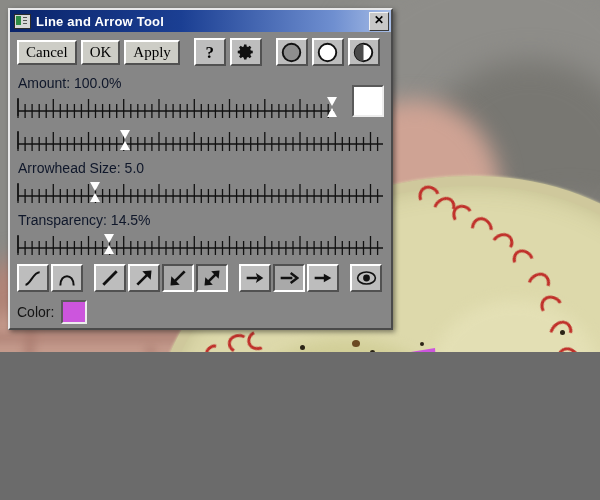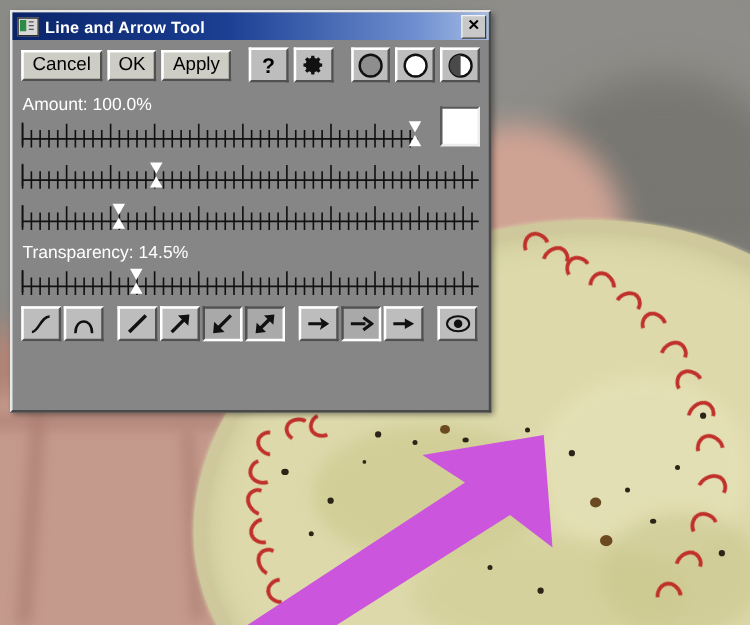--- a/index.html
+++ b/index.html
@@ -3,21 +3,21 @@
 <meta charset="utf-8">
 <style>
   html, body {
     margin: 0;
     padding: 0;
     background: #6b6b6b;
   }
   #screen {
     position: relative;
     width: 600px;
-    height: 500px;
+    height: 352px;
     overflow: hidden;
     font-family: "Liberation Sans", sans-serif;
   }
 
   
   #photo {
     position: absolute;
     inset: 0;
     background: #8a8a86;
   }
@@ -202,21 +202,21 @@
     padding: 6px 7px 0 7px;
   }
 
   
   .btn {
     background: #cdcdc6;
     border: 2px solid;
     border-color: #ffffff #515151 #515151 #ffffff;
     color: #000;
     font-size: 15px;
-    font-family: Liberation Sans, sans-serif;
+    font-family: Liberation Serif, serif;
     padding: 1px 7px 2px 7px;
     cursor: pointer;
     line-height: 18px;
     box-sizing: border-box;
   }
   .btn.icon-btn {
     padding: 0;
     width: 32px; height: 28px;
     display: inline-flex;
     align-items: center;
@@ -233,21 +233,21 @@
     align-items: center;
     gap: 4px;
     margin-bottom: 9px;
   }
   .toolbar-row .gap { width: 6px; }
 
   
   .slider-block { margin-bottom: 7px; }
   .slider-label {
     font-size: 14px;
-    color: #ffffff;
+    color: #0f172a;
     margin: 0 0 3px 1px;
     white-space: nowrap;
   }
   .slider-row { display: flex; align-items: flex-start; }
   .track-wrap {
     position: relative;
     height: 26px;
     flex: 1 1 auto;
   }
   .track-wrap svg { display: block; }
@@ -550,20 +550,21 @@
                   <line x1="353.5" y1="5" x2="353.5" y2="24"></line>
                   <line x1="360.6" y1="10" x2="360.6" y2="24"></line>
                 </g>
             </svg>
             <span class="thumb" style="left:108px"></span>
           </div>
         </div>
       </div>
 
       <div class="slider-block">
+        <div class="slider-label">Arrowhead Size: 5.0</div>
         <div class="slider-row">
           <div class="track-wrap">
             <svg width="367" height="26" viewBox="0 0 367 26" preserveAspectRatio="none">
               <g stroke="#111" stroke-width="1.4">
                 <line x1="1" y1="4" x2="1" y2="22"></line>
                 <line x1="1" y1="17" x2="366" y2="17"></line>
               </g>
               <g stroke="#111" stroke-width="1.3" id="ticks-c">
                   <line x1="1.0" y1="5" x2="1.0" y2="24"></line>
                   <line x1="8.1" y1="10" x2="8.1" y2="24"></line>
@@ -756,16 +757,20 @@
         <span class="sep"></span>
 
         <button class="btn icon-btn">
           <svg width="21" height="18" viewBox="0 0 26 20">
             <ellipse cx="13" cy="10" rx="11" ry="7.5" fill="none" stroke="#111" stroke-width="2"></ellipse>
             <circle cx="13" cy="10" r="4.2" fill="#111"></circle>
           </svg>
         </button>
       </div>
 
+      <div class="color-row">
+        <span class="color-label">Color:</span>
+        <span class="color-swatch" style="background: rgb(204, 85, 221);"></span>
+      </div>
 
     </div>
   </div>
 </div>
 
 </body></html>

